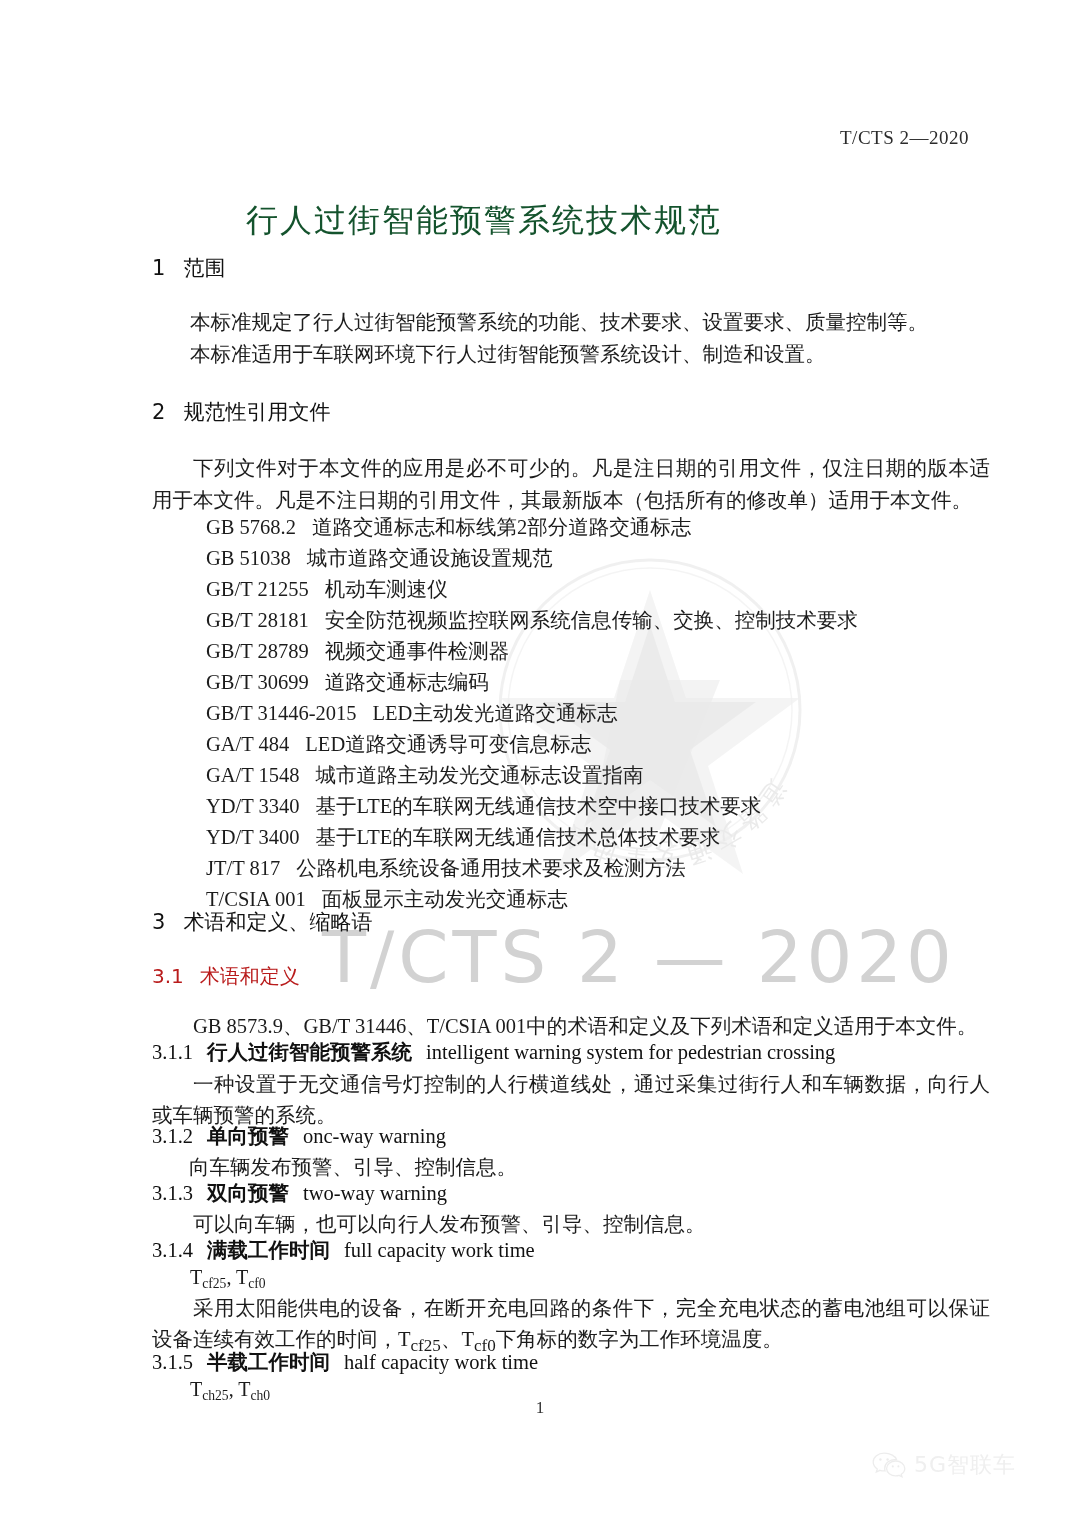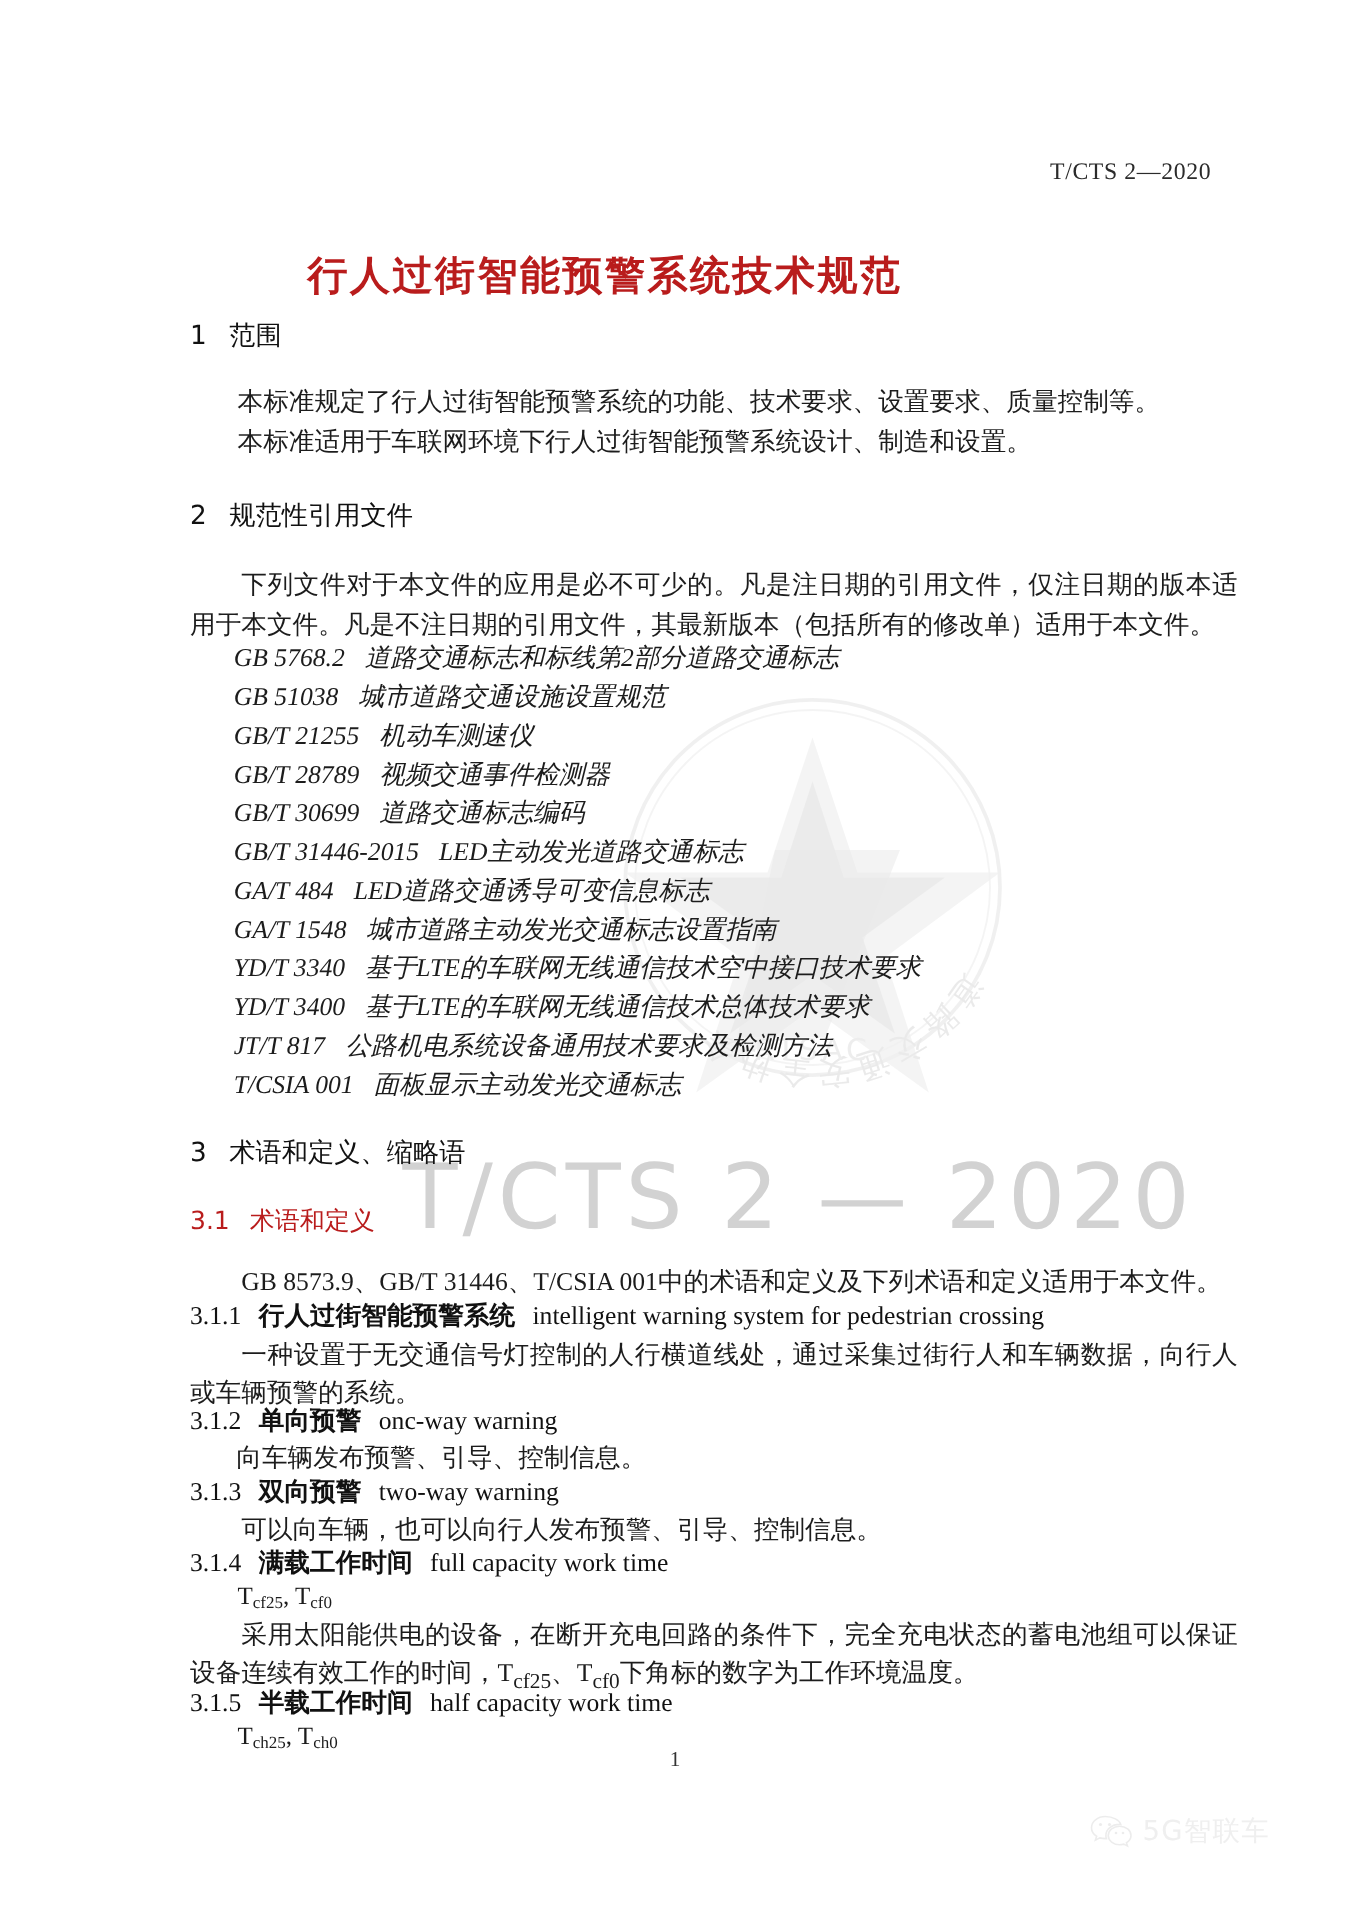--- a/index.html
+++ b/index.html
@@ -63,24 +63,24 @@
     padding-left: 39px;
   }
 
   .doc-title {
     position: absolute;
     top: 178px;
     left: 0;
     width: 968px;
     text-align: center;
     font-family: "DejaVu Sans", sans-serif;
-    font-weight: bold;
+    font-weight: normal;
     font-size: 32px;
     letter-spacing: 2px;
-    color: #b91c1c;
+    color: #14532d;
   }
 
   .blk { position: absolute; }
 
   .h1 {
     font-family: "DejaVu Sans", sans-serif;
     font-size: 21px;
     color: #111;
     white-space: nowrap;
   }
@@ -209,29 +209,32 @@
 
     <div class="blk para" style="left:190px; top:306px;">本标准规定了行人过街智能预警系统的功能、技术要求、设置要求、质量控制等。</div>
     <div class="blk para" style="left:190px; top:338px;">本标准适用于车联网环境下行人过街智能预警系统设计、制造和设置。</div>
 
     <div class="blk h1" style="left:152px; top:398px;">
       <span class="num">2</span><span>规范性引用文件</span>
     </div>
 
     <div class="blk para indent" style="left:152px; top:452px; width:838px;">下列文件对于本文件的应用是必不可少的。凡是注日期的引用文件，仅注日期的版本适用于本文件。凡是不注日期的引用文件，其最新版本（包括所有的修改单）适用于本文件。</div>
 
-    <div class="blk" style="left:187px; top:512px;font-style:italic;">
+    <div class="blk" style="left:206px; top:512px;">
       <div class="refline">
         <span class="code">GB 5768.2</span><span>道路交通标志和标线第2部分道路交通标志</span>
       </div>
       <div class="refline">
         <span class="code">GB 51038</span><span>城市道路交通设施设置规范</span>
       </div>
       <div class="refline">
         <span class="code">GB/T 21255</span><span>机动车测速仪</span>
+      </div>
+      <div class="refline">
+        <span class="code">GB/T 28181</span><span>安全防范视频监控联网系统信息传输、交换、控制技术要求</span>
       </div>
       <div class="refline">
         <span class="code">GB/T 28789</span><span>视频交通事件检测器</span>
       </div>
       <div class="refline">
         <span class="code">GB/T 30699</span><span>道路交通标志编码</span>
       </div>
       <div class="refline">
         <span class="code">GB/T 31446-2015</span><span>LED主动发光道路交通标志</span>
       </div>

